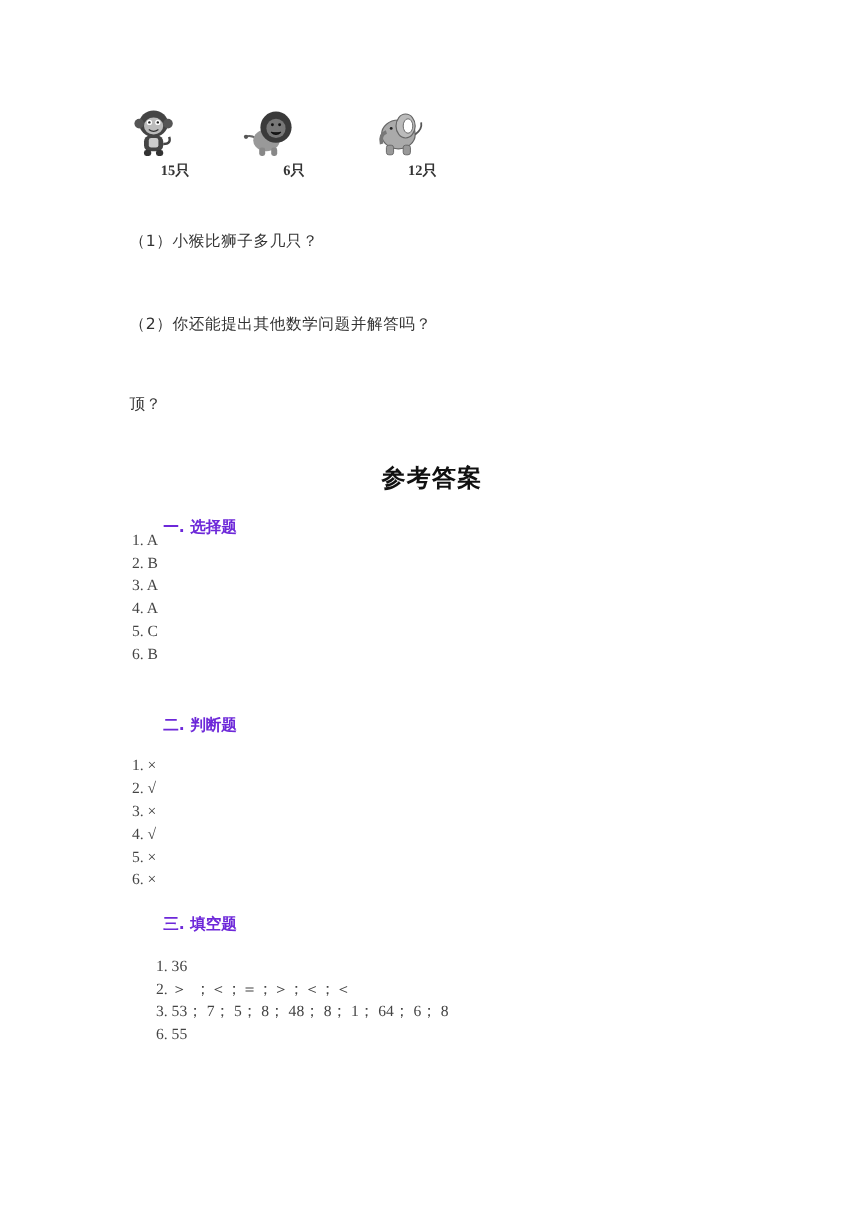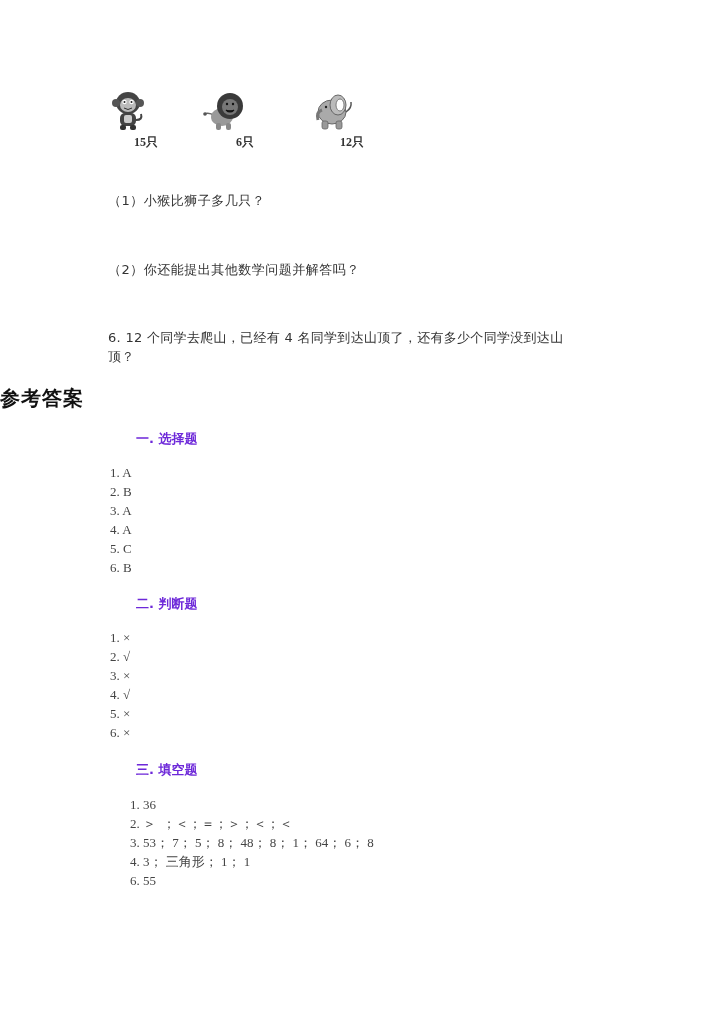--- a/index.html
+++ b/index.html
@@ -43,20 +43,21 @@
       line-height: 19px;
       width: 490px;
       letter-spacing: 0.3px;
     }
     .title {
       font-family: "DejaVu Sans", "Liberation Sans", sans-serif;
       font-size: 20px;
       font-weight: bold;
       color: #111;
       width: 720px;
+      text-align: center;
       left: 0;
       letter-spacing: 1px;
     }
     .section-h {
       font-family: "DejaVu Sans", "Liberation Sans", sans-serif;
       font-size: 13px;
       font-weight: bold;
       color: #6d28d9;
       margin-left: 28px;
     }
@@ -118,28 +119,27 @@
     <rect x="10" y="31" width="6" height="8" rx="2" fill="#999" stroke="#666" stroke-width="0.8"></rect>
     <rect x="24" y="31" width="6" height="8" rx="2" fill="#999" stroke="#666" stroke-width="0.8"></rect>
   </svg>
   <div class="animal-count">12只</div>
 </div>
 
 <div class="abs q-text" style="left:108px; top:192px;">（1）小猴比狮子多几只？</div>
 <div class="abs q-text" style="left:108px; top:261px;">（2）你还能提出其他数学问题并解答吗？</div>
 
 <div class="abs para" style="left:108px; top:328px;">
-  <div>6. 12 个同学去爬山，已经有 4 名同学到达山顶了，还有多少个同学没到达山</div>
   <div>顶？</div>
 </div>
 
 <div class="abs title" style="top:385px;">参考答案</div>
 
 <div class="abs section-h" style="left:108px; top:430px;">一. 选择题</div>
-<div class="abs ans-list" style="left:110px; top:463px;">
+<div class="abs ans-list" style="left:110px; top:440px;">
   <div>1. A</div>
   <div>2. B</div>
   <div>3. A</div>
   <div>4. A</div>
   <div>5. C</div>
   <div>6. B</div>
 </div>
 
 <div class="abs section-h" style="left:108px; top:595px;text-align:center;">二. 判断题</div>
 <div class="abs ans-list" style="left:110px; top:628px;">
@@ -149,15 +149,14 @@
   <div>4. √</div>
   <div>5. ×</div>
   <div>6. ×</div>
 </div>
 
 <div class="abs section-h" style="left:108px; top:761px;">三. 填空题</div>
 <div class="abs ans-list" style="left:110px; top:795px;margin-left:20px;">
   <div>1. 36</div>
   <div>2. ＞  ；＜；＝；＞；＜；＜</div>
   <div>3. 53； 7； 5； 8； 48； 8； 1； 64； 6； 8</div>
-  <div>4. 3； 三角形； 1； 1</div>
   <div>6. 55</div>
 </div>
 
 </body></html>

